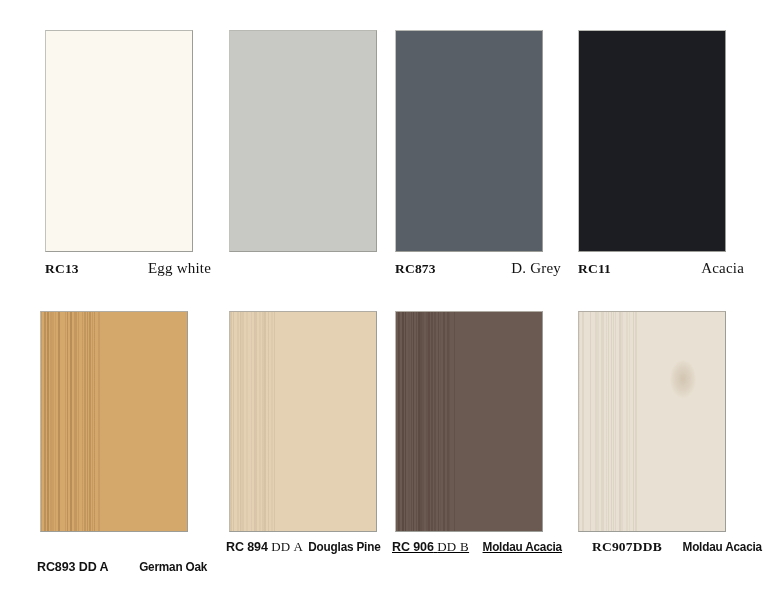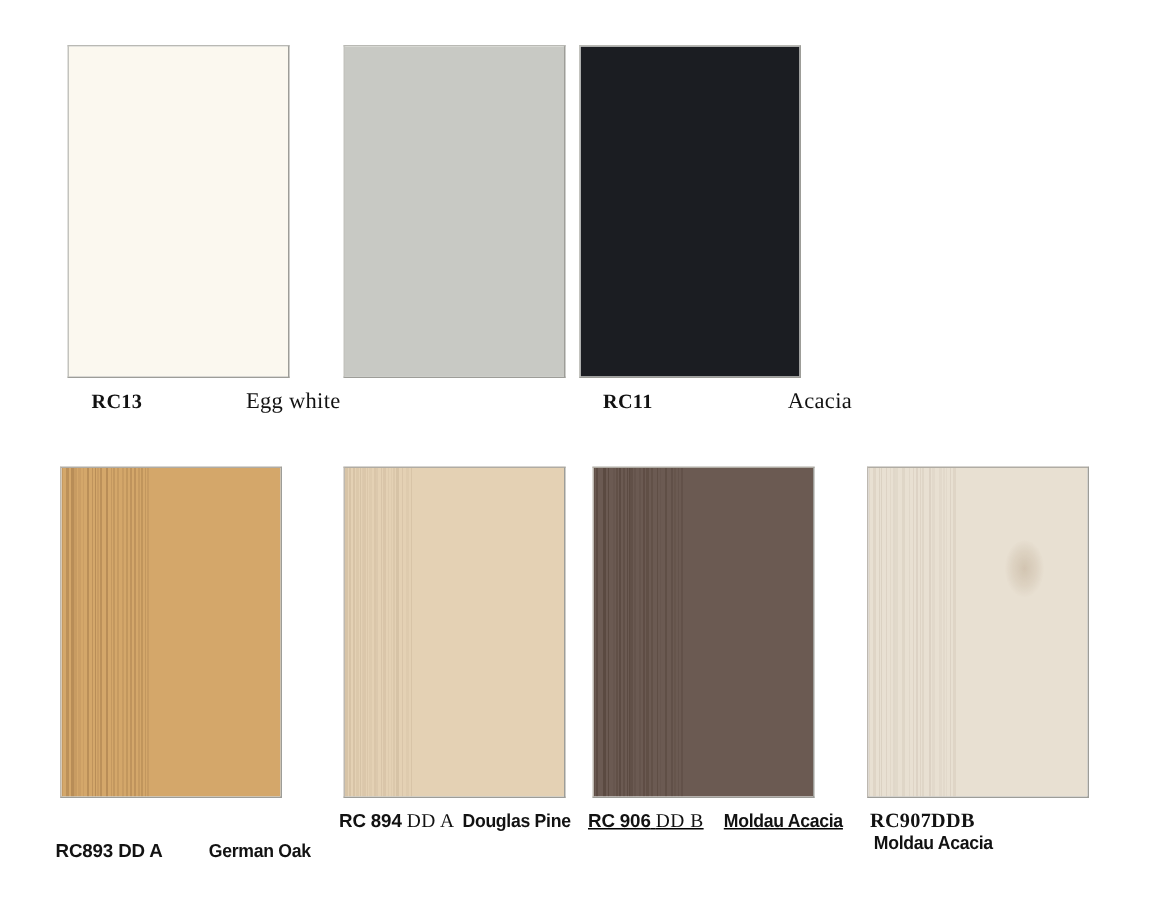--- a/index.html
+++ b/index.html
@@ -82,21 +82,21 @@
   
   .caption {
     position: absolute;
     left: 0;
     width: 166px;
     display: flex;
     justify-content: space-between;
     align-items: baseline;
     white-space: nowrap;
   }
-  .row-1 .caption { top: 230px; margin-left: 16px; }
+  .row-1 .caption { top: 230px; }
   .row-2 .caption { top: 228px; }
 
   .code {
     font-family: "Liberation Serif", serif;
     font-size: 13.5px;
     font-weight: bold;
     color: #121212;
     letter-spacing: .2px;
   }
   .name {
@@ -143,21 +143,21 @@
   .row-2 .cell-2 { padding-left: 11px; }
   .row-2 .cell-3 { padding-left: 2px; }
 
   .cell-0 .caption { left: 45px; }
   .cell-1 .caption { left: 37px; }
   .cell-2 .caption { left: 11px; }
   .cell-3 .caption { left: 2px; }
   .row-2 .cell-0 .caption { left: 37px; width: 172px; margin-top: 21px; }
   .row-2 .cell-1 .caption { left: 34px; width: 157px; }
   .row-2 .cell-2 .caption { left: 8px;  width: 172px; text-decoration: underline; }
-  .row-2 .cell-3 .caption { left: 4px;  width: 172px; flex-direction: column; }
+  .row-2 .cell-3 .caption { left: 16px;  width: 172px; }
 </style>
 </head>
 <body>
 
 <div class="sheet">
 
   <div class="swatch-row row-1">
 
     <div class="cell cell-0">
       <div class="chip">
@@ -168,20 +168,29 @@
         <span class="name">Egg white</span>
       </div>
     </div>
 
     <div class="cell cell-1">
       <div class="chip">
         <div class="chip-fill" id="fill-0-1" style="background: rgb(200, 201, 196);"></div>
       </div>
     </div>
 
+    <div class="cell cell-2">
+      <div class="chip">
+        <div class="chip-fill" id="fill-0-2" style="background: rgb(88, 95, 102);"></div>
+      </div>
+      <div class="caption">
+        <span class="code">RC873</span>
+        <span class="name">D. Grey</span>
+      </div>
+    </div>
 
     <div class="cell cell-3">
       <div class="chip">
         <div class="chip-fill" id="fill-0-3" style="background: rgb(27, 29, 34);"></div>
       </div>
       <div class="caption">
         <span class="code">RC11</span>
         <span class="name">Acacia</span>
       </div>
     </div>

